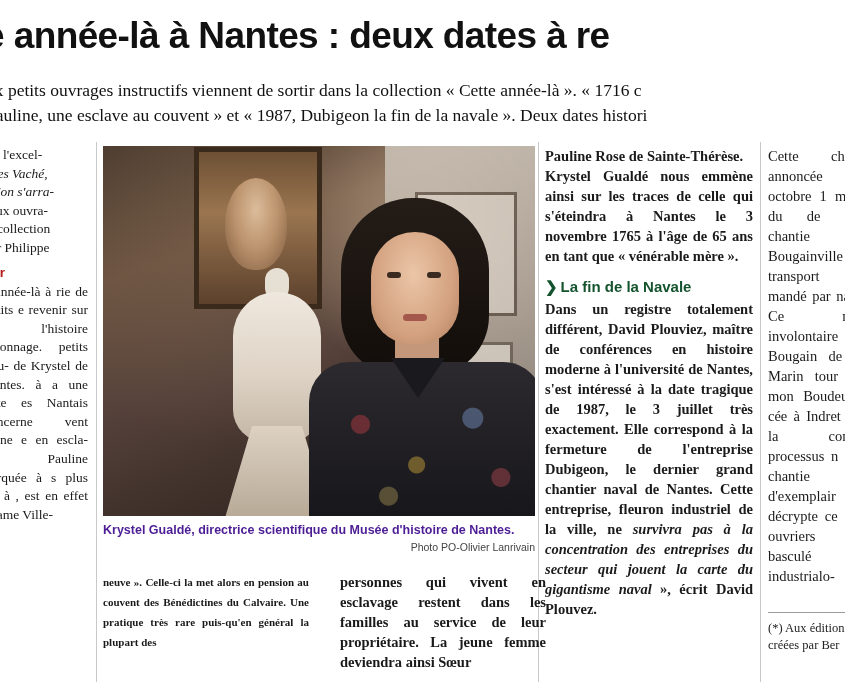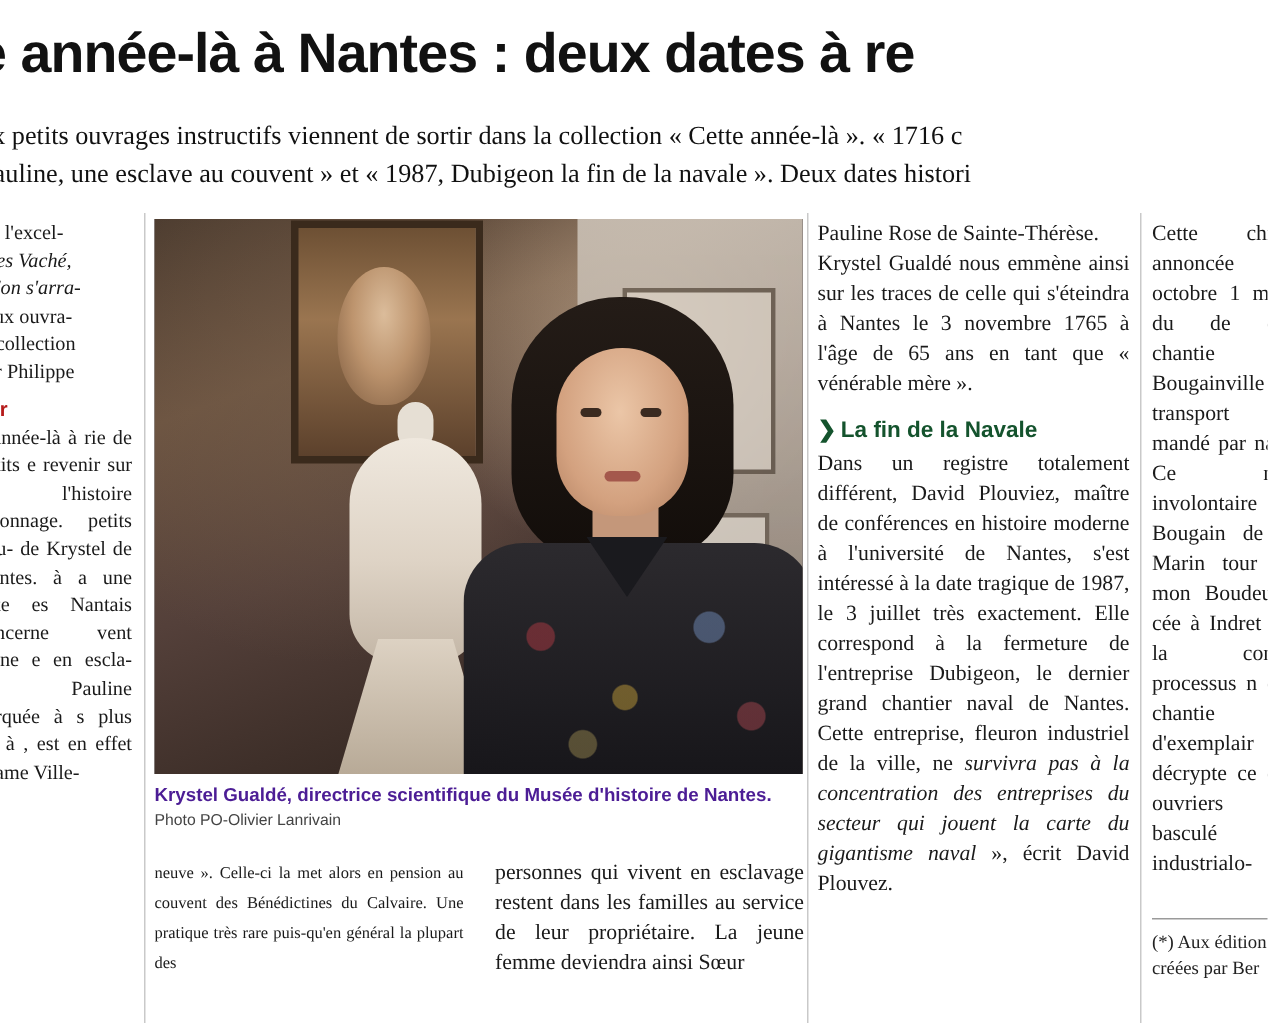--- a/index.html
+++ b/index.html
@@ -246,41 +246,41 @@
     font-size: 12.5px;
     font-weight: bold;
     line-height: 16px;
     color: #4c1d95;
   }
   .credit {
     position: absolute;
     left: 103px;
     top: 541px;
     width: 432px;
-    text-align: left;
+    text-align: right;
     font-family: "Liberation Sans", sans-serif;
     font-size: 10.5px;
     color: #444;
   }
 
   
   .col-b1 {
     position: absolute;
     left: 103px;
     top: 572px;
     width: 206px;
     font-size: 11px;
     line-height: 20px;
     text-align: justify;
     overflow: hidden;
     height: 112px;
   }
   .col-b2 {
     position: absolute;
-    left: 330px;
+    left: 340px;
     top: 572px;
     width: 206px;
     font-size: 14.5px;
     line-height: 20px;
     text-align: justify;
     overflow: hidden;
     height: 112px;
   }
 
   
@@ -288,21 +288,21 @@
     position: absolute;
     left: 545px;
     top: 146px;
     width: 208px;
     font-size: 14.5px;
     line-height: 20px;
     text-align: justify;
     overflow: hidden;
     height: 536px;
   }
-  .col-mid p, .col-b1 p, .col-b2 p, .col-right p { margin: 0; }
+  .col-mid p, .col-b1 p, .col-b2 p, .col-right p { margin: 0; font-weight: bold; }
   .sec-head {
     font-family: "Liberation Sans", sans-serif;
     font-weight: bold;
     font-size: 15px;
     color: #14532d;
     margin: 12px 0 3px 0;
     line-height: 18px;
   }
   .sec-head .chev { margin-right: 3px; }
 

